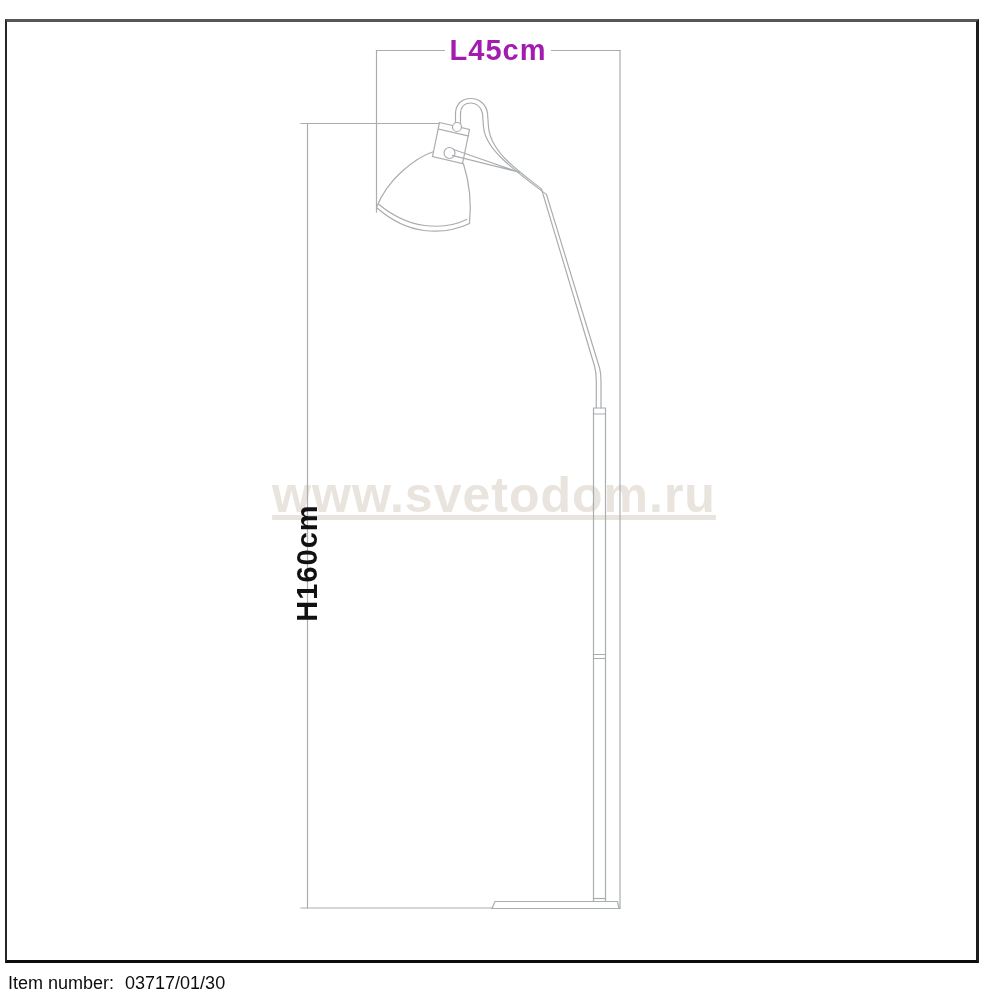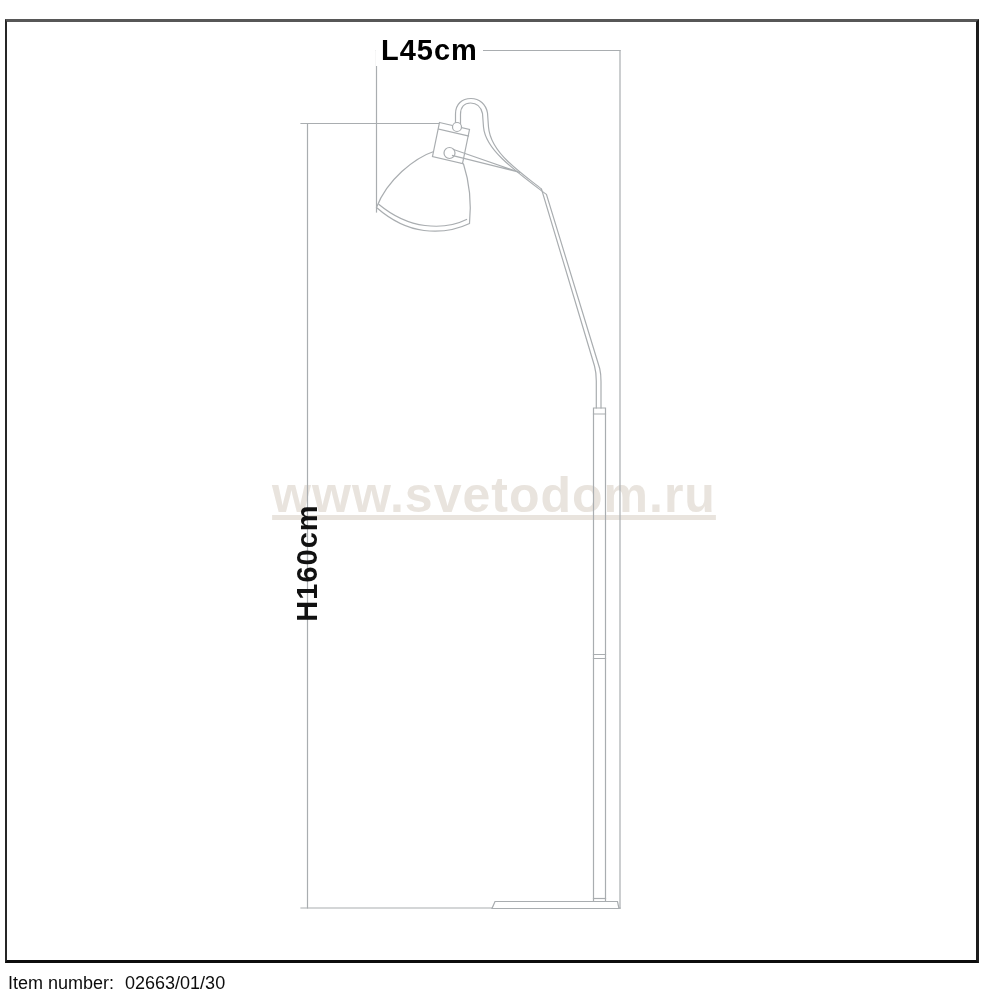--- a/index.html
+++ b/index.html
@@ -13,22 +13,22 @@
     border-top:3px solid #575757;
     border-left:2px solid #262626;
     border-right:3px solid #1c1c1c;
     border-bottom:3px solid #0d0d0d;
     background:#ffffff;
     box-sizing:border-box;
   }
   svg.drawing{position:absolute;left:0;top:0;}
   .dim-label-w{
     position:absolute;left:376px;top:33px;width:244px;
-    line-height:34px;
-    font-size:29px;font-weight:bold;letter-spacing:1px;color:#000000;
+    text-align:center;line-height:34px;
+    font-size:29px;font-weight:bold;letter-spacing:1px;color:#a21caf;
   }
   .dim-label-w span{background:#ffffff;padding:0 5px;}
   .dim-label-h{position:absolute;left:307px;top:563px;width:0;height:0;}
   .dim-label-h span{
     position:absolute;white-space:nowrap;
     transform:translate(-50%,-50%) rotate(-90deg);
     font-size:29px;font-weight:bold;letter-spacing:1px;color:#111;
   }
   .watermark{position:absolute;left:494px;top:495px;width:0;height:0;}
   .watermark span{
@@ -113,14 +113,14 @@
 
 <div class="dim-label-w">
   <span>L45cm</span>
 </div>
 <div class="dim-label-h">
   <span>H160cm</span>
 </div>
 
 <div class="footer">
   <span>Item number:</span>
-  <span>02663/01/30</span>
+  <span>03717/01/30</span>
 </div>
 
 </body></html>

